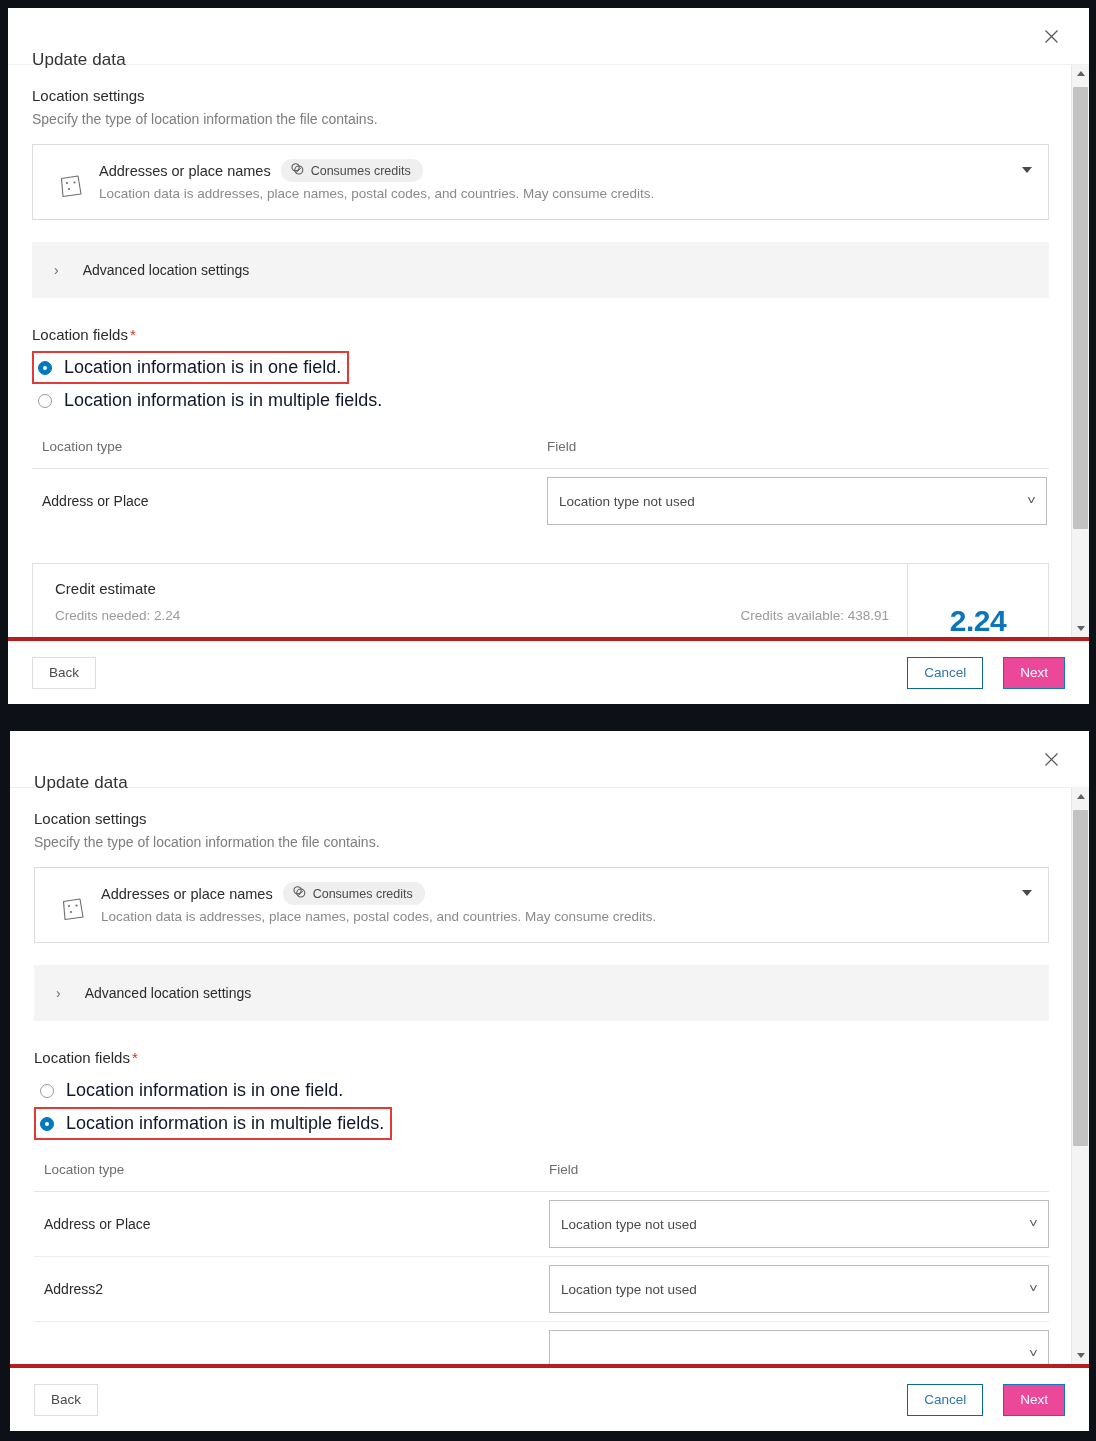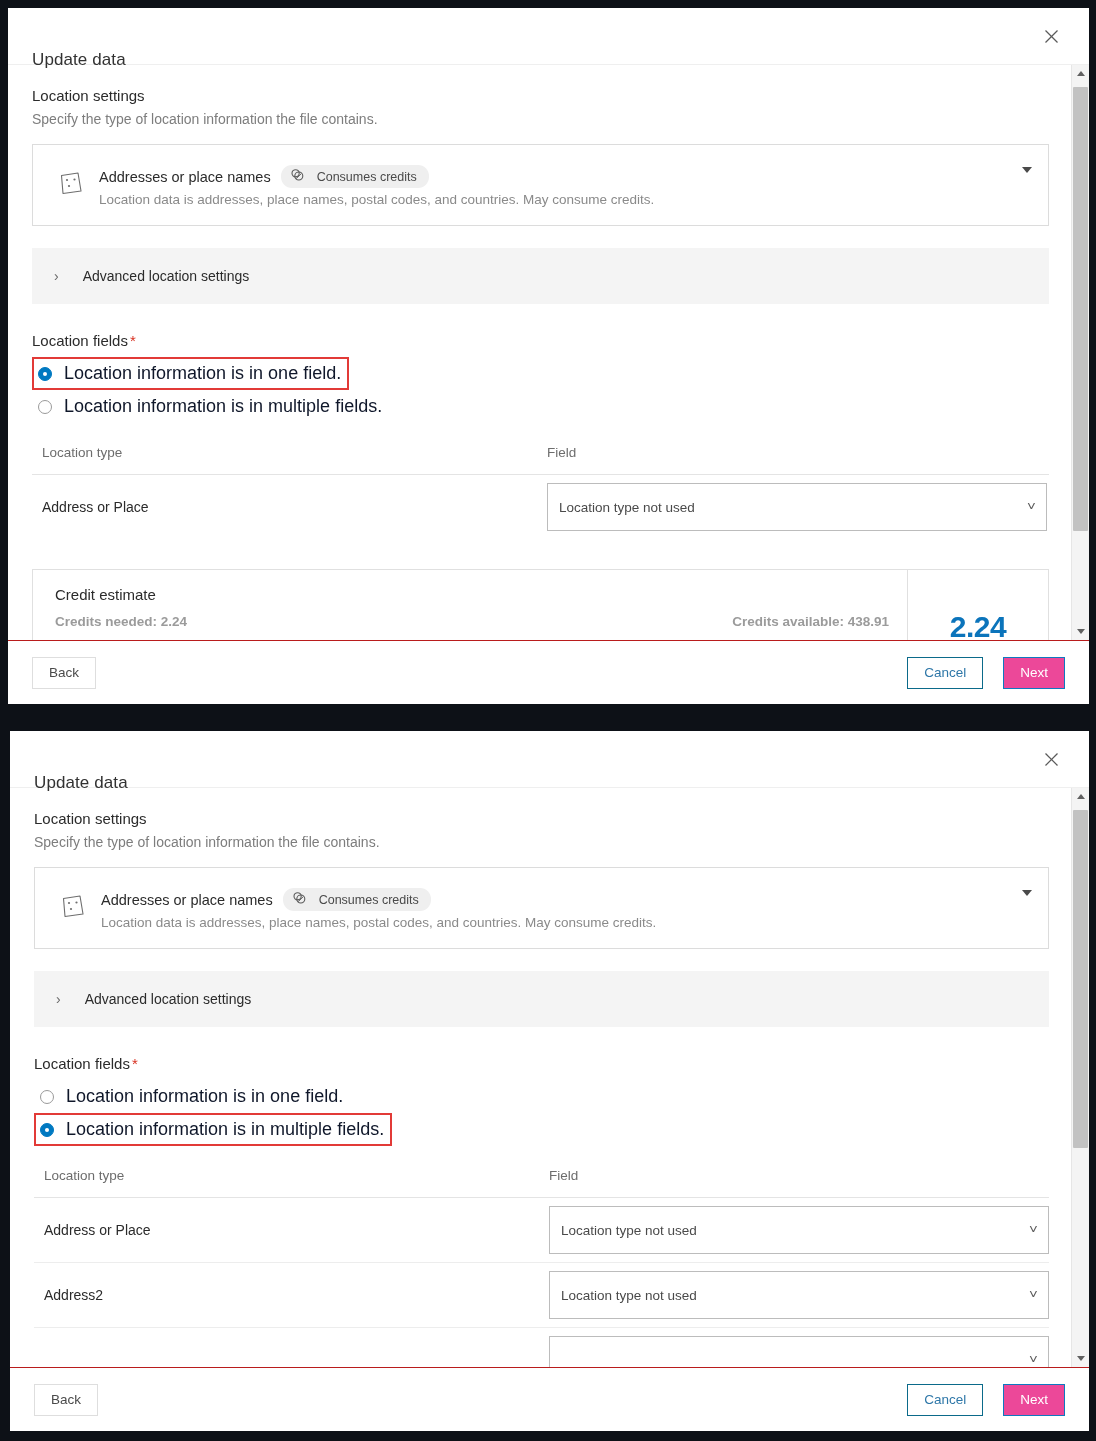--- a/index.html
+++ b/index.html
@@ -63,21 +63,21 @@
     cursor: pointer;
   }
   .close-btn svg { display: block; }
 
   
   .dlg-body-wrap {
     flex: 1;
     display: flex;
     min-height: 0;
     position: relative;
-    border-bottom: 1px solid #b91c1c;
+    border-bottom: 4px solid #b91c1c;
   }
   .dlg-body {
     flex: 1;
     min-width: 0;
     padding: 22px 22px 0 24px;
     overflow: hidden;
     position: relative;
   }
 
   
@@ -133,22 +133,22 @@
     font-size: 14px;
     color: #7d7d7d;
     margin: 0 0 17px 0;
   }
 
   
   .loc-card {
     border: 1px solid #dcdcdc;
     background: #fff;
     display: flex;
-    align-items: flex-start;
-    padding: 20px 16px 18px 18px;
+    align-items: flex-end;
+    padding: 14px 16px 18px 18px;
     position: relative;
     cursor: pointer;
     min-height: 58px;
     box-sizing: border-box;
   }
   .loc-card-icon {
     width: 40px;
     min-width: 40px;
     display: flex;
     align-items: flex-start;
@@ -162,21 +162,21 @@
     gap: 10px;
     margin-bottom: 4px;
   }
   .loc-card-name {
     font-size: 14.5px;
     color: #2b2b2b;
   }
   .credits-badge {
     display: inline-flex;
     align-items: center;
-    gap: 12px;
+    gap: 6px;
     background: #efefef;
     border-radius: 11px;
     padding: 3px 12px 3px 9px;
     font-size: 12.5px;
     color: #4a4a4a;
     white-space: nowrap;
   }
   .loc-card-desc {
     font-size: 13.5px;
     color: #8a8a8a;
@@ -322,21 +322,20 @@
   .credit-title {
     font-size: 15px;
     color: #2b2b2b;
     margin-bottom: 11px;
   }
   .credit-sub-row {
     display: flex;
     justify-content: space-between;
     font-size: 13.5px;
     color: #9b9b9b;
-    font-weight: bold;
   }
   .credit-right {
     width: 140px;
     min-width: 140px;
     border-left: 1px solid #e0e0e0;
     display: flex;
     align-items: flex-end;
     justify-content: center;
     padding-bottom: 6px;
   }

